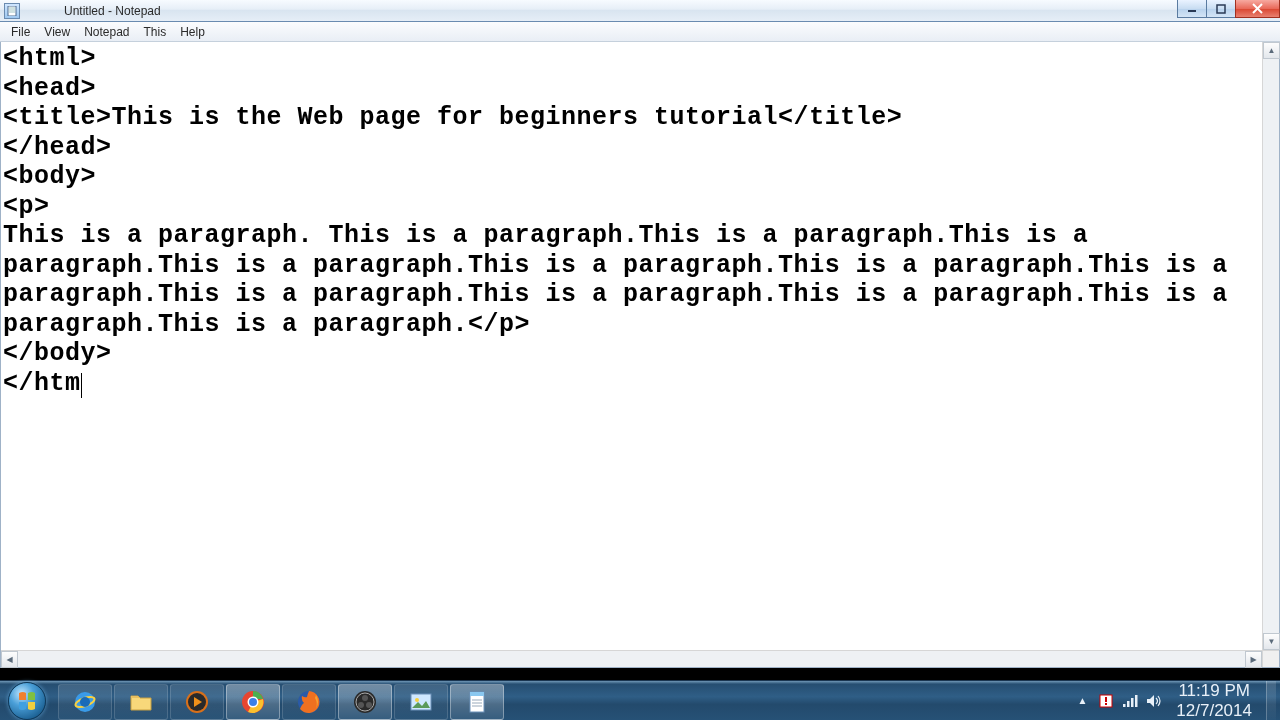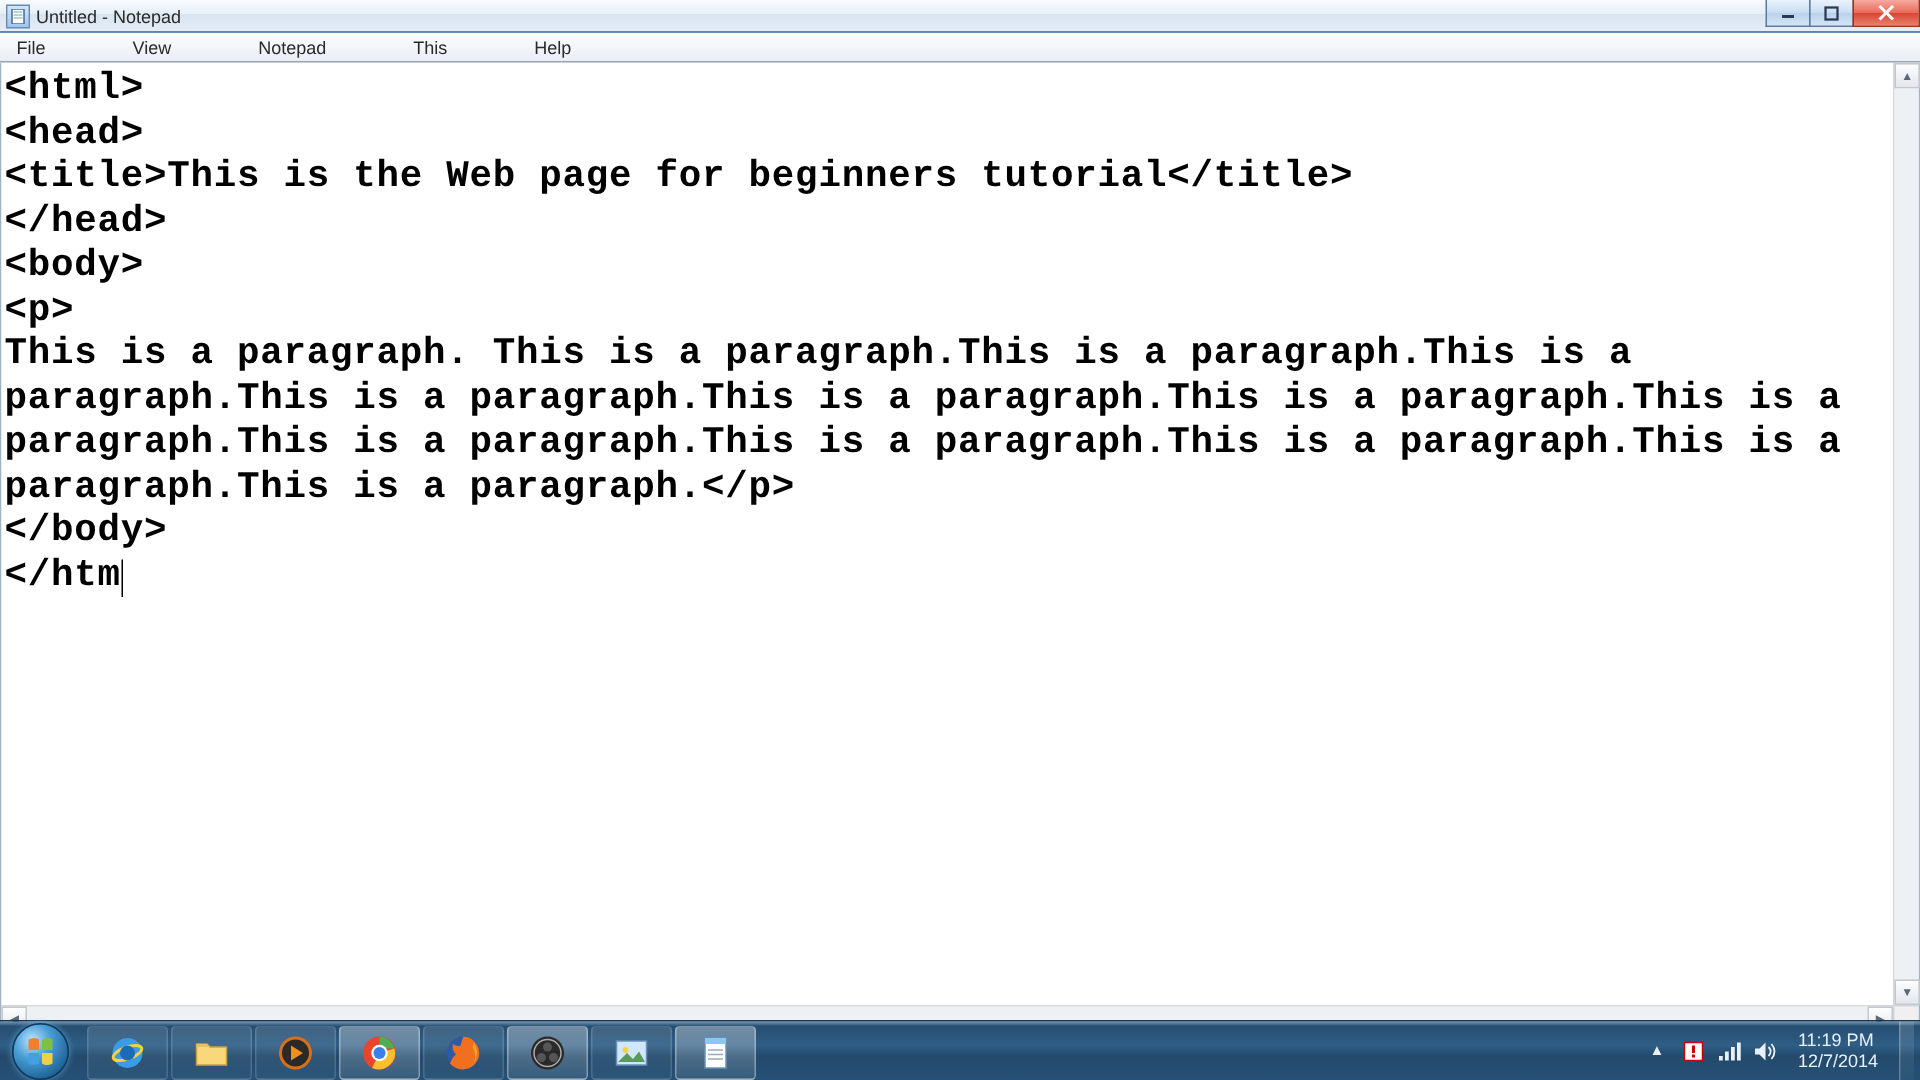--- a/index.html
+++ b/index.html
@@ -17,21 +17,21 @@
   position: relative;
   font-size: 12px;
 }
 .titlebar .icon {
   width: 16px; height: 16px;
   background: linear-gradient(to bottom, #cfe6ff, #9fc8f0);
   border: 1px solid #6a8bb0;
   margin-right: 4px;
   display: flex; align-items: center; justify-content: center;
 }
-.titlebar .tlabel { color: #2a2a2a; }
+.titlebar .tlabel { color: #2a2a2a; margin-left: 40px; }
 .window-controls {
   position: absolute; right: 0; top: 0;
   display: flex; height: 20px;
 }
 .win-btn {
   width: 30px; height: 18px;
   border: 1px solid #5a7ba0;
   border-top: none;
   display: flex; align-items: center; justify-content: center;
   font-size: 10px; font-family: Arial; color: #2a3a55;
@@ -49,35 +49,34 @@
 
 .menubar {
   height: 20px;
   background: linear-gradient(to bottom, #fbfcfe, #e9eef5);
   border-bottom: 1px solid #c5d0dc;
   display: flex;
   align-items: center;
   font-size: 12px;
   color: #2a2a2a;
   padding-left: 4px;
-  gap: 44px;
 }
 .menubar .menu-item {
   padding: 2px 7px;
   cursor: default;
 }
 
 
 .editor-wrap {
   flex: 1;
   background: #fff;
   position: relative;
   border: 1px solid #9fb2c7;
   border-top: none;
-  margin-bottom: 32px;
+  margin-bottom: 52px;
 }
 .editor {
   position: absolute;
   top: 0; left: 0; right: 17px; bottom: 17px;
   background: #fff;
   font-family: Consolas, "Courier New", monospace;
   font-size: 25px;
   line-height: 1.18;
   letter-spacing: 0.5px;
   font-weight: bold;
@@ -135,21 +134,21 @@
   border-color: rgba(255,255,255,0.35);
 }
 .task-btn svg, .task-btn .ticon { display:block; }
 .ticon { width:26px; height:26px; border-radius:3px; }
 
 .systray {
   margin-left: auto; display:flex; align-items:center; gap:8px; padding-right:4px;
   color: #e8f0f8; font-size: 11px;
 }
 .systray .tray-icon { width:16px; height:16px; display:flex;align-items:center;justify-content:center; }
-.clock { text-align:left; line-height:1.15; padding:0 6px; font-size:12px; }
+.clock { text-align:center; line-height:1.15; padding:0 6px; font-size:17px; }
 .show-desktop {
   width: 10px; height: 40px;
   border-left: 1px solid rgba(255,255,255,0.25);
   background: linear-gradient(to bottom, rgba(255,255,255,0.15), rgba(255,255,255,0.02));
 }
 .tray-up {
   width:16px; height:16px; display:flex;align-items:center;justify-content:center;
   color:#e8f0f8; font-size:10px;
 }
 

